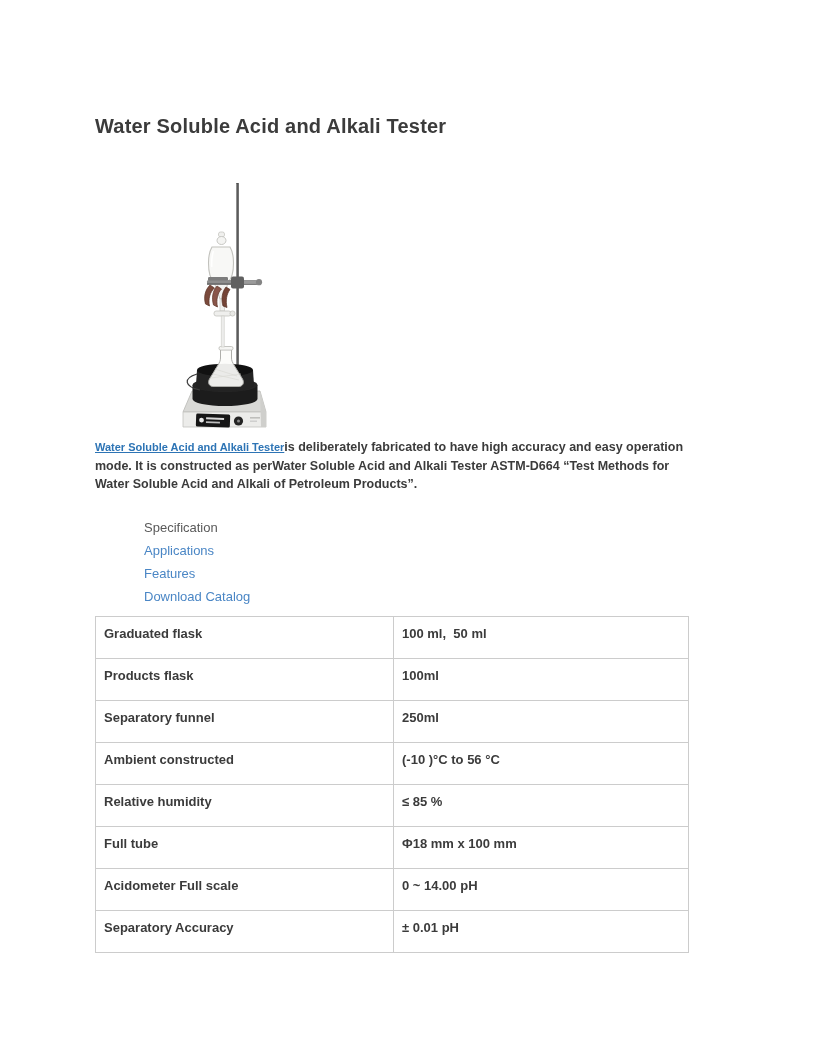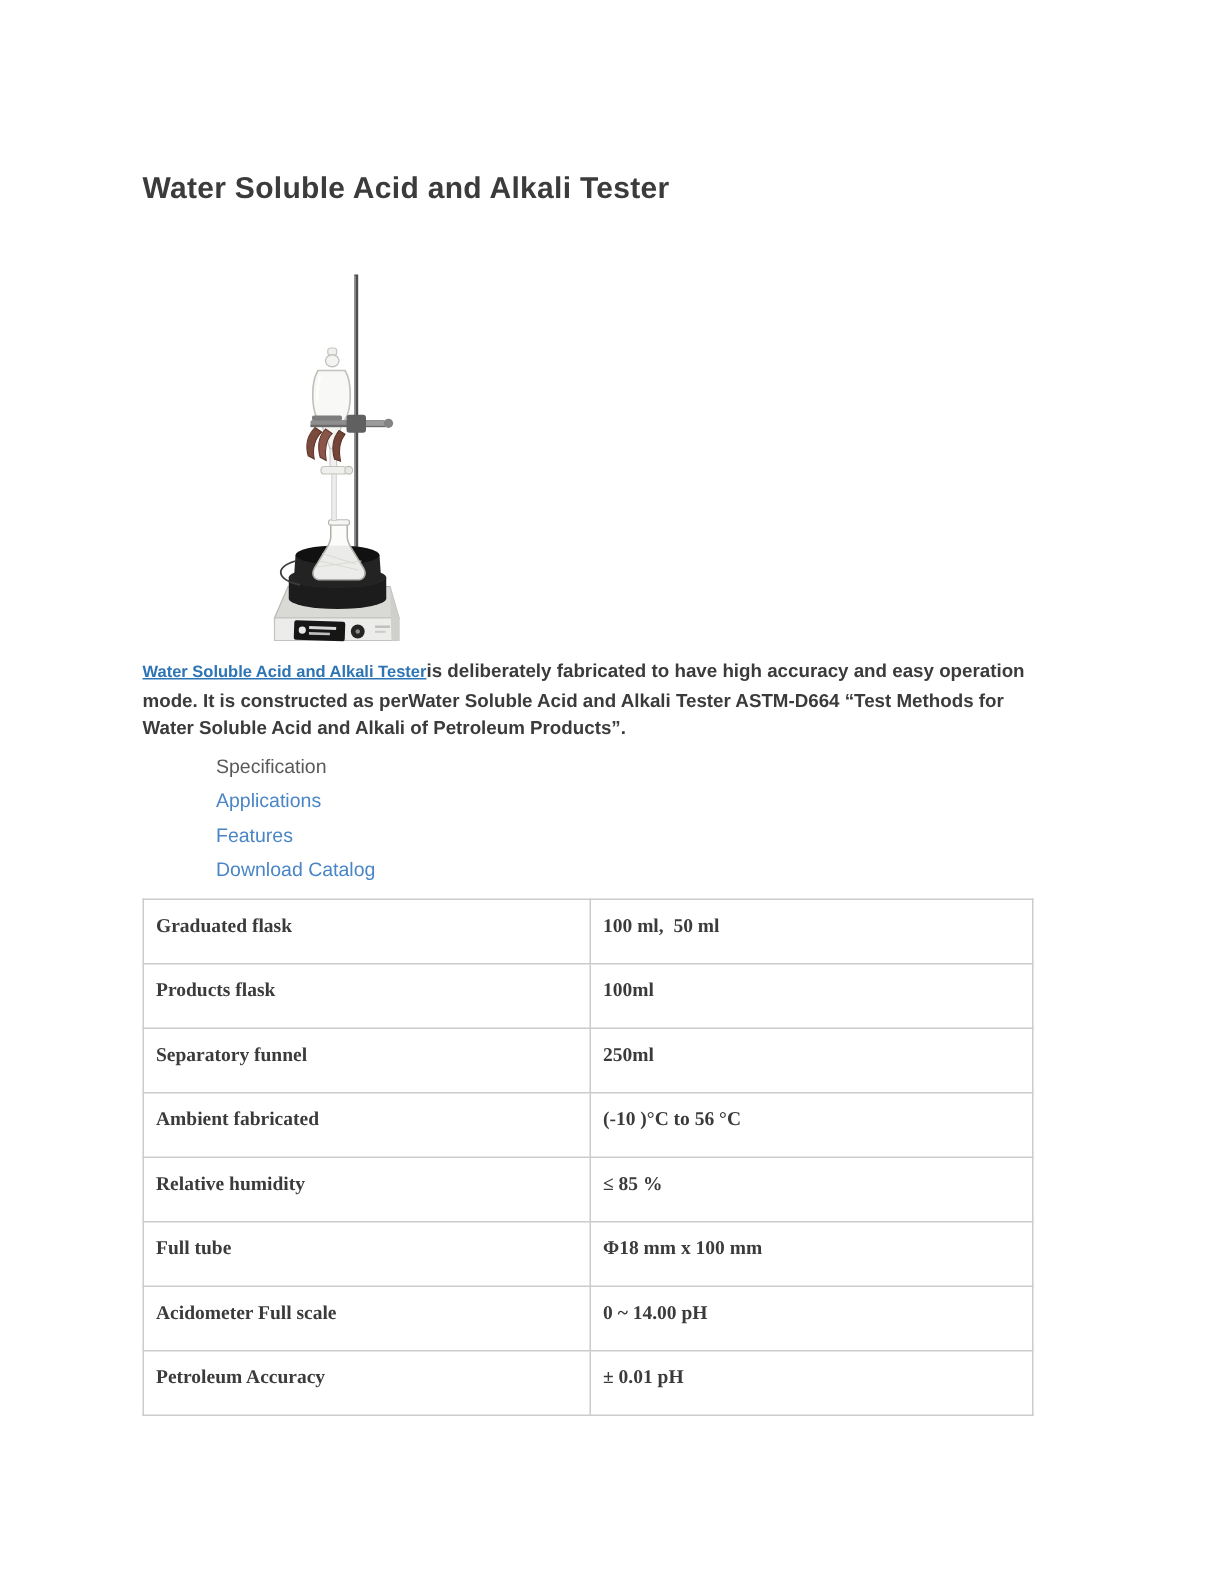--- a/index.html
+++ b/index.html
@@ -27,37 +27,37 @@
   .intro {
     width:601px;
     font-size:12.5px; font-weight:bold; line-height:18.5px;
     color:#3b3b3b;
   }
   .intro-link {
     font-size:11px; font-weight:bold;
     color:#2d74b5; text-decoration:underline; cursor:pointer;
   }
 
-  .nav-list { list-style:none; margin:4px 0 0 49px; }
+  .nav-list { list-style:none; margin:22px 0 0 49px; }
   .nav-list li { font-size:13px; line-height:23px; }
   .nav-text { color:#595959; }
   .nav-link { color:#4a86c5; text-decoration:none; cursor:pointer; }
 
   table.spec {
     border-collapse:collapse;
     margin-top:8px;
     width:594px;
     table-layout:fixed;
   }
   table.spec td {
     border:1px solid #cccccc;
     font-size:13px; font-weight:bold; color:#3b3b3b;
     padding:9px 8px 17px 8px;
     vertical-align:top;
-    overflow:hidden; white-space:nowrap;font-family:Liberation Serif, serif;
+    overflow:hidden; white-space:nowrap;
   }
   td.label-cell { width:298px; }
 </style>
 </head>
 <body>
 
 <div class="page">
   <div class="content">
 
     <h1 class="title">Water Soluble Acid and Alkali Tester</h1>
@@ -149,36 +149,36 @@
         </tr>
         <tr>
           <td class="label-cell">Products flask</td>
           <td>100ml</td>
         </tr>
         <tr>
           <td class="label-cell">Separatory funnel</td>
           <td>250ml</td>
         </tr>
         <tr>
-          <td class="label-cell">Ambient fabricated</td>
+          <td class="label-cell">Ambient constructed</td>
           <td>(-10 )°C to 56 °C</td>
         </tr>
         <tr>
           <td class="label-cell">Relative humidity</td>
           <td>≤ 85 %</td>
         </tr>
         <tr>
           <td class="label-cell">Full tube</td>
           <td>Φ18 mm x 100 mm</td>
         </tr>
         <tr>
           <td class="label-cell">Acidometer Full scale</td>
           <td>0 ~ 14.00 pH</td>
         </tr>
         <tr>
-          <td class="label-cell">Petroleum Accuracy</td>
+          <td class="label-cell">Separatory Accuracy</td>
           <td>± 0.01 pH</td>
         </tr>
       </tbody>
     </table>
 
   </div>
 </div>
 
 </body></html>

